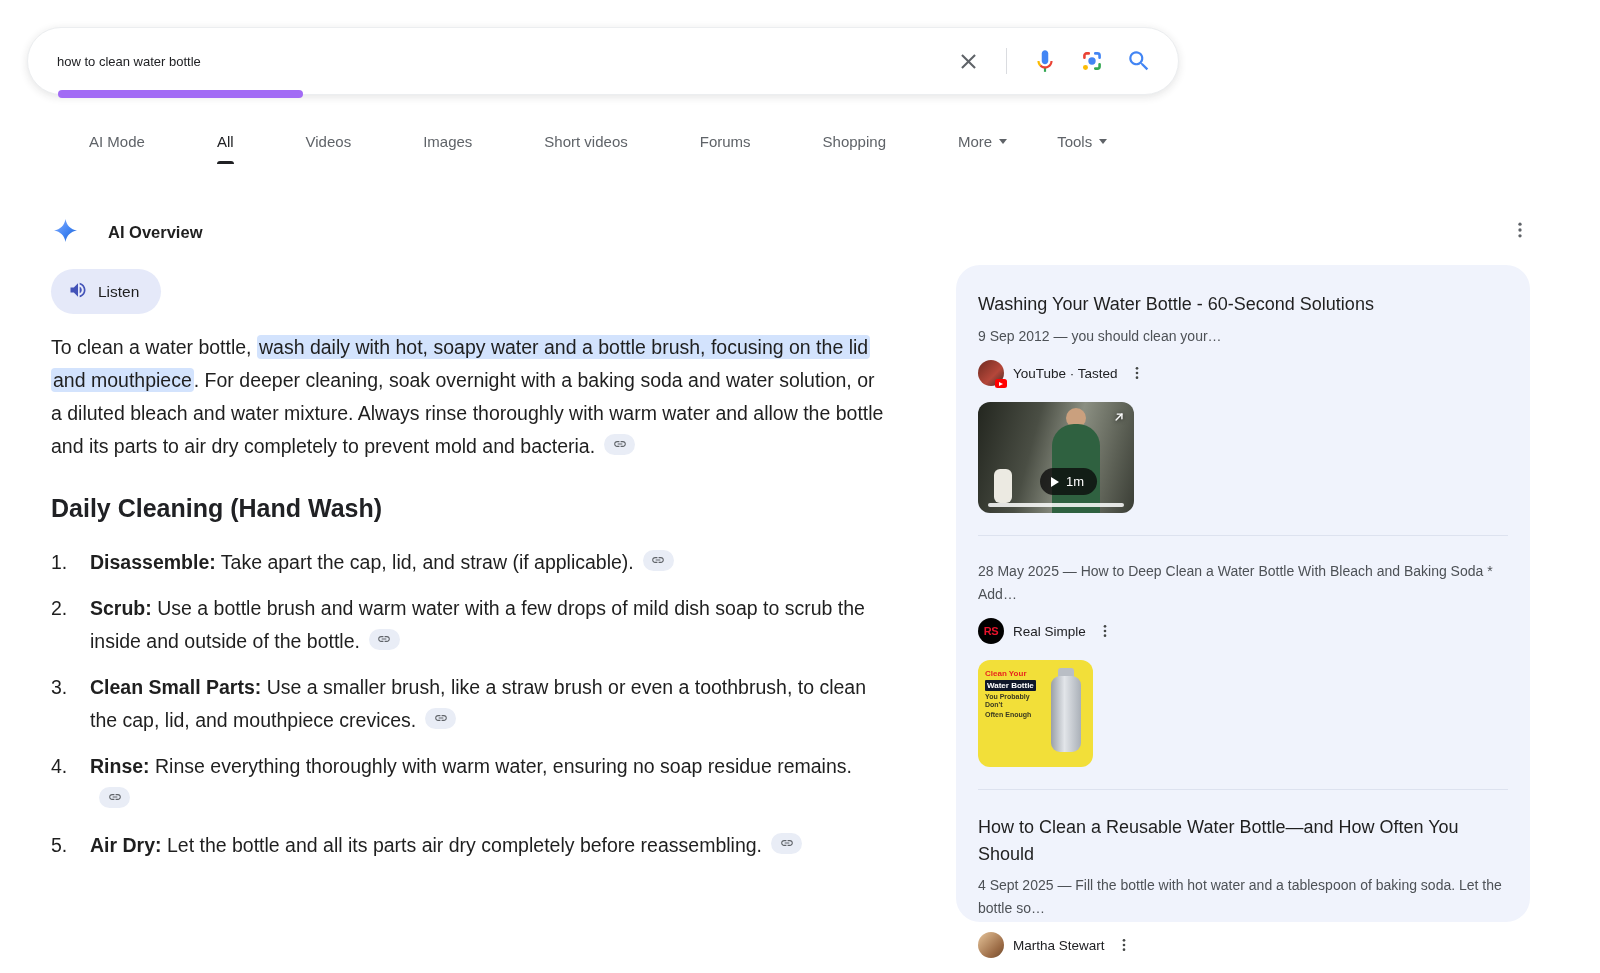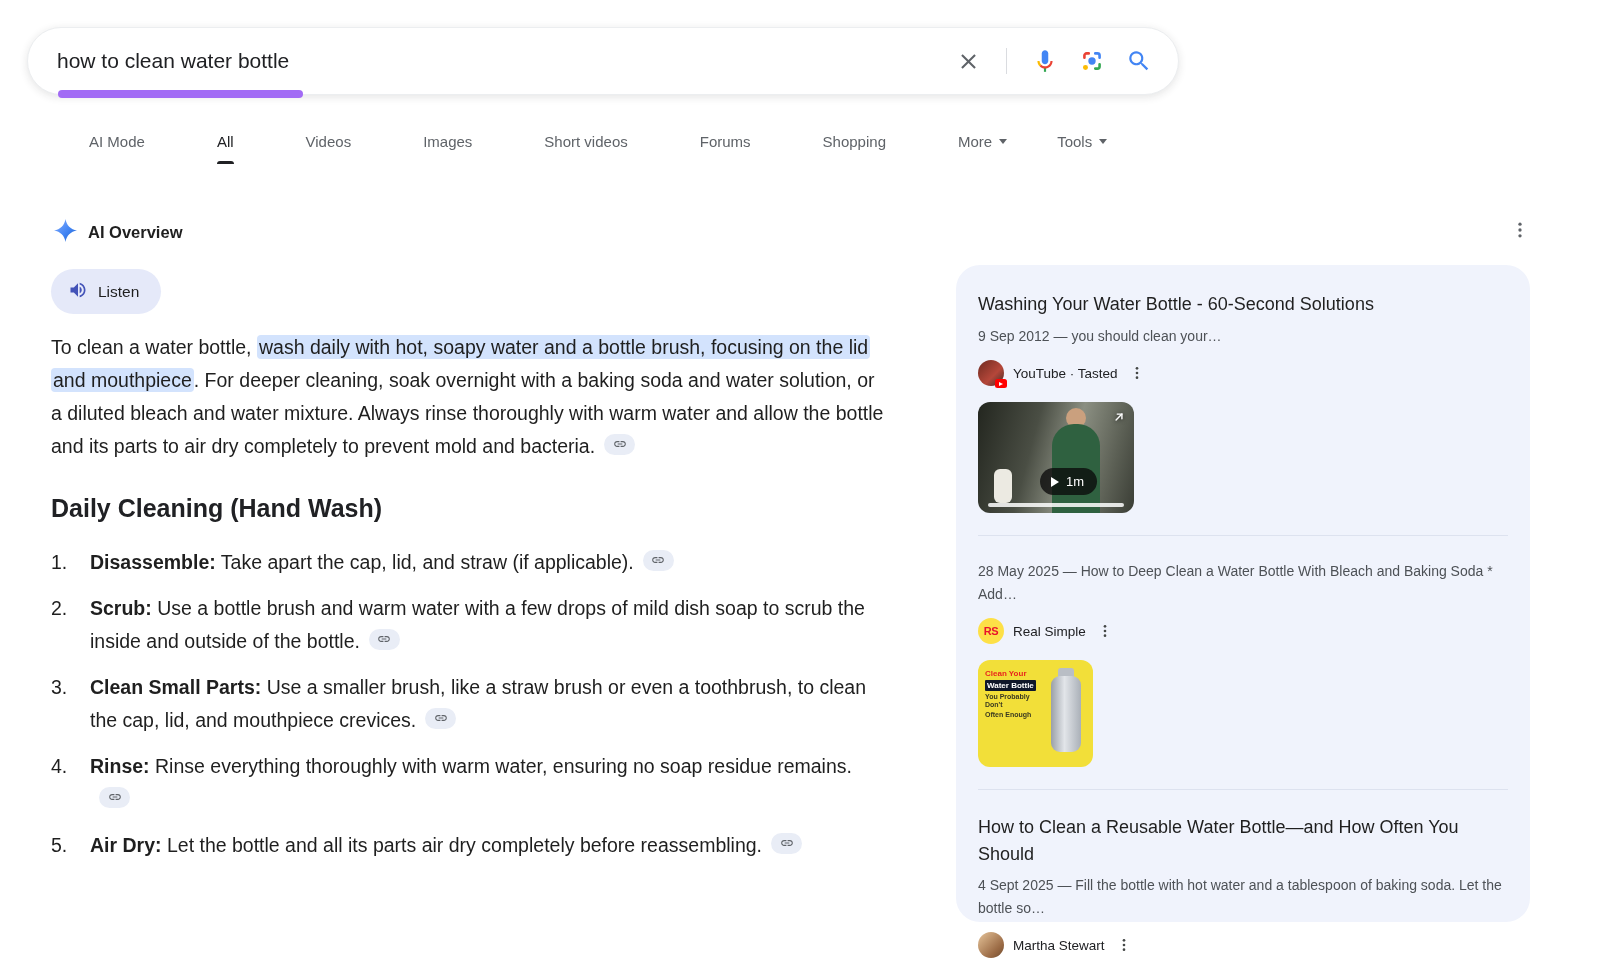--- a/index.html
+++ b/index.html
@@ -13,21 +13,21 @@
 
   
   .searchbar {
     position:absolute; left:27px; top:27px; width:1152px; height:68px;
     background:#fff; border:1px solid #eceef0; border-radius:34px;
     box-shadow:0 2px 8px rgba(32,33,36,.12);
     display:flex; align-items:center; padding:0 26px 0 29px;
   }
   .search-input {
     flex:1; border:none; outline:none; background:transparent;
-    font-family:inherit; font-size:21px; color:#202124; padding:0;
+    font-family:inherit; font-size:13px; color:#202124; padding:0;
   }
   .sb-icons { display:flex; align-items:center; gap:21px; }
   .sb-icons svg { display:block; }
   .v-div { width:1px; height:26px; background:#dadce0; margin:0 4px; }
   .loader {
     position:absolute; left:30px; bottom:-4px; width:245px; height:8px;
     border-radius:4px; background:#a26bf5;
   }
 
   
@@ -39,21 +39,21 @@
   .tab { position:relative; padding-bottom:14px; display:flex; align-items:center; gap:7px; white-space:nowrap;margin-left:38px; }
   .tab.active { color:#202124; font-weight:500; }
   .tab.active::after {
     content:""; position:absolute; left:0; right:0; bottom:0; height:3px;
     background:#202124; border-radius:3px 3px 0 0;
   }
   .tab-tools { margin-left:16px; }
   .chev { width:0; height:0; border-left:4px solid transparent; border-right:4px solid transparent; border-top:5px solid #5f6368; display:inline-block; }
 
   
-  .ov-header { position:absolute; left:53px; top:218px; display:flex; align-items:center; gap:10px;text-align:right; }
+  .ov-header { position:absolute; left:53px; top:218px; display:flex; align-items:center; gap:30px;text-align:right; }
   .ov-title { font-size:16.5px; font-weight:700; color:#1f1f1f; }
   .kebab-main { position:absolute; left:1508px; top:218px; width:24px; height:24px; display:flex; align-items:center; justify-content:center; }
 
   .listen {
     position:absolute; left:51px; top:269px; height:45px; border-radius:23px;
     background:#e5e9f9; display:inline-flex; align-items:center; gap:10px;
     padding:0 22px 0 17px; font-size:15.5px; font-weight:500; color:#1f1f1f;
   }
 
   
@@ -79,21 +79,21 @@
   }
   .src { display:flex; gap:16px; padding:24px 0 22px; border-bottom:1px solid #dde2ef; align-items:flex-start;flex-direction:column; }
   .src-text { flex:1; min-width:0; }
   .src-title { font-size:18px; line-height:26.5px; color:#1f1f1f; margin-bottom:7px; }
   .src-snip { font-size:14px; line-height:22.5px; color:#4d5156; margin-bottom:13px; }
   .src-meta { display:flex; align-items:center; gap:9px; font-size:13.5px; color:#202124; }
   .avatar { width:26px; height:26px; border-radius:50%; position:relative; flex-shrink:0; }
   .avatar-yt { background:linear-gradient(135deg,#6e2a20,#b5473a 60%,#3c2a26); }
   .yt-badge { position:absolute; right:-3px; bottom:-2px; width:12px; height:9px; background:#f00; border-radius:2.5px; display:flex; align-items:center; justify-content:center; }
   .yt-badge::after { content:""; width:0; height:0; border-left:4px solid #fff; border-top:2.5px solid transparent; border-bottom:2.5px solid transparent; }
-  .avatar-rs { background:#fde047; display:flex; align-items:center; justify-content:center; font-size:11px; font-weight:800; color:#e8132c; letter-spacing:-.5px; }
+  .avatar-rs { background:#000000; display:flex; align-items:center; justify-content:center; font-size:11px; font-weight:800; color:#e8132c; letter-spacing:-.5px; }
   .avatar-ms { background:linear-gradient(135deg,#e6c49a,#9a6a44 70%,#6e4a2e); }
   .kebab-sm { width:18px; height:18px; display:flex; align-items:center; justify-content:center; margin-left:1px; }
 
   .thumb { border-radius:12px; position:relative; overflow:hidden; flex-shrink:0; }
   .thumb-video { width:156px; height:111px; background:linear-gradient(105deg,#23261f 0%,#4a4e44 35%,#8b8f82 58%,#5c6055 82%,#3a3d35 100%); }
   .tv-person { position:absolute; right:34px; top:22px; width:48px; height:92px; background:#2f6140; border-radius:22px 22px 0 0; }
   .tv-head { position:absolute; right:48px; top:6px; width:20px; height:20px; background:#caa07e; border-radius:50%; }
   .tv-bottle { position:absolute; left:16px; bottom:10px; width:18px; height:34px; background:#eceae2; border-radius:6px; }
   .dur {
     position:absolute; left:50%; transform:translateX(-28%); bottom:18px;

